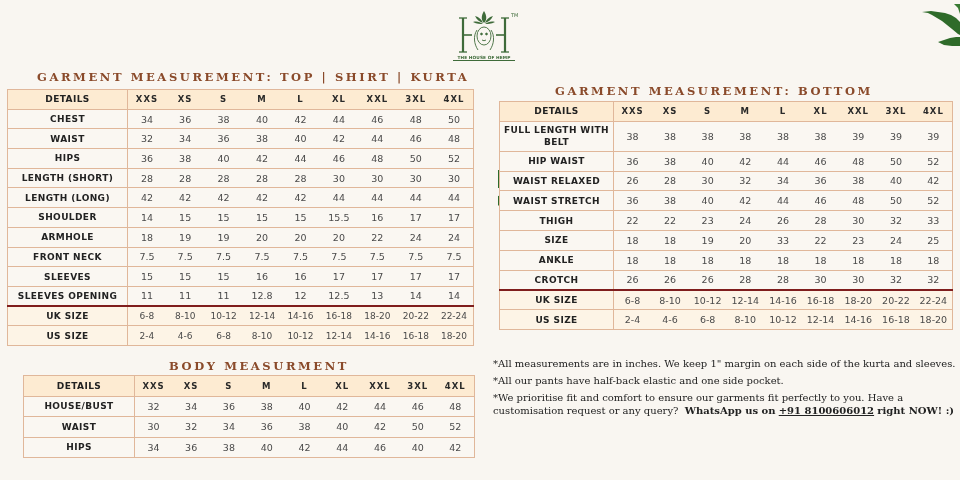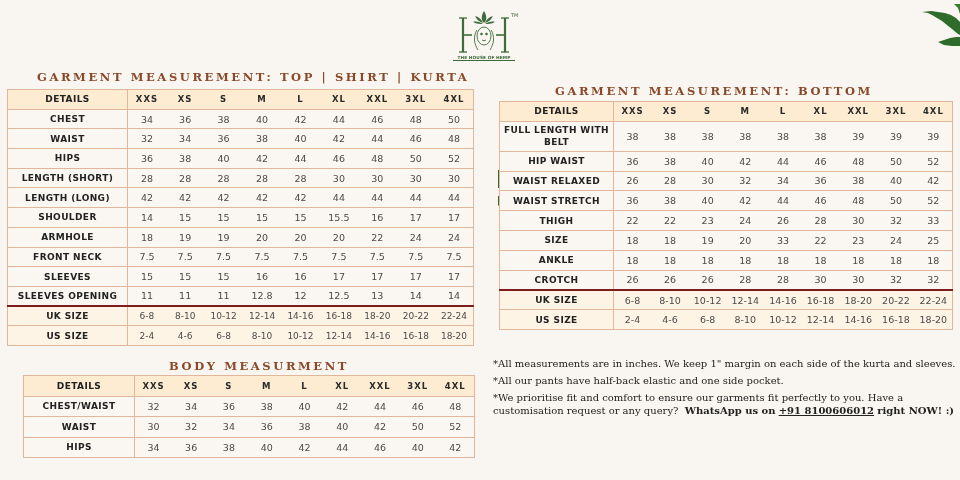--- a/index.html
+++ b/index.html
@@ -493,21 +493,21 @@
       <th>M</th>
       <th>L</th>
       <th>XL</th>
       <th>XXL</th>
       <th>3XL</th>
       <th>4XL</th>
     </tr>
   </thead>
   <tbody id="body-body">
       <tr>
-        <td class="label">CHEST/WAIST</td>
+        <td class="label">HOUSE/BUST</td>
         <td class="val">32</td>
         <td class="val">34</td>
         <td class="val">36</td>
         <td class="val">38</td>
         <td class="val">40</td>
         <td class="val">42</td>
         <td class="val">44</td>
         <td class="val">46</td>
         <td class="val">48</td>
       </tr>

